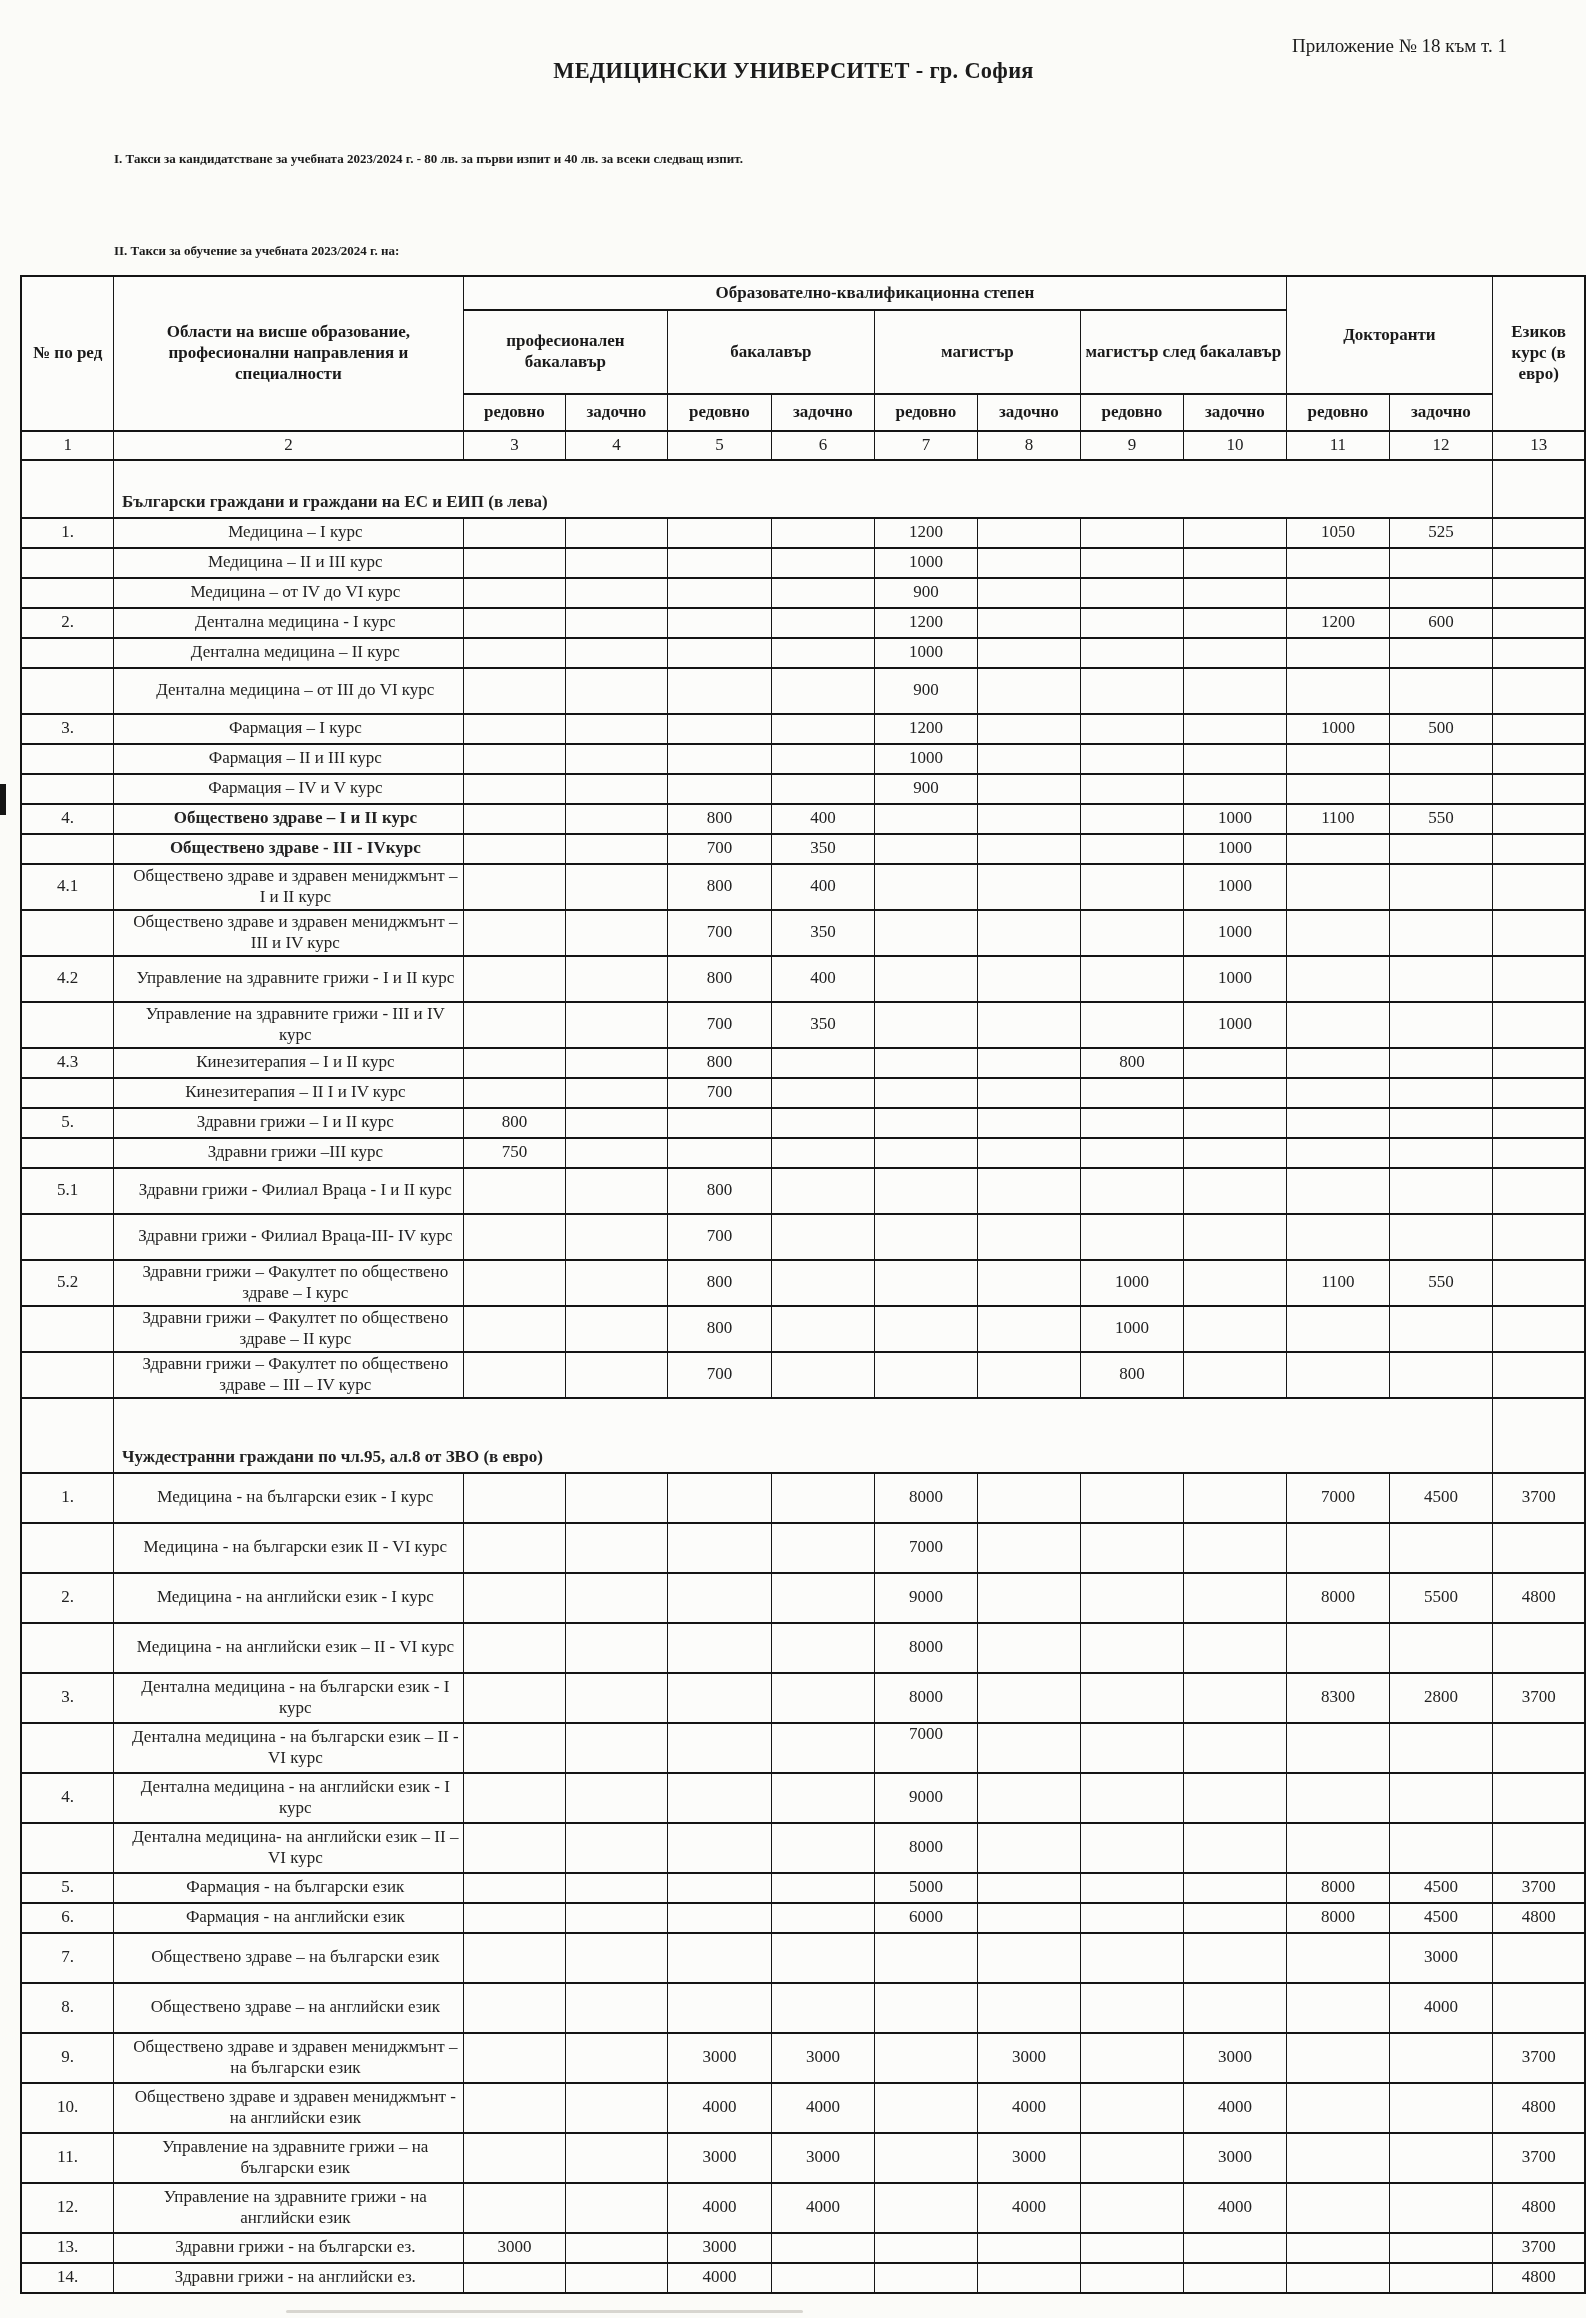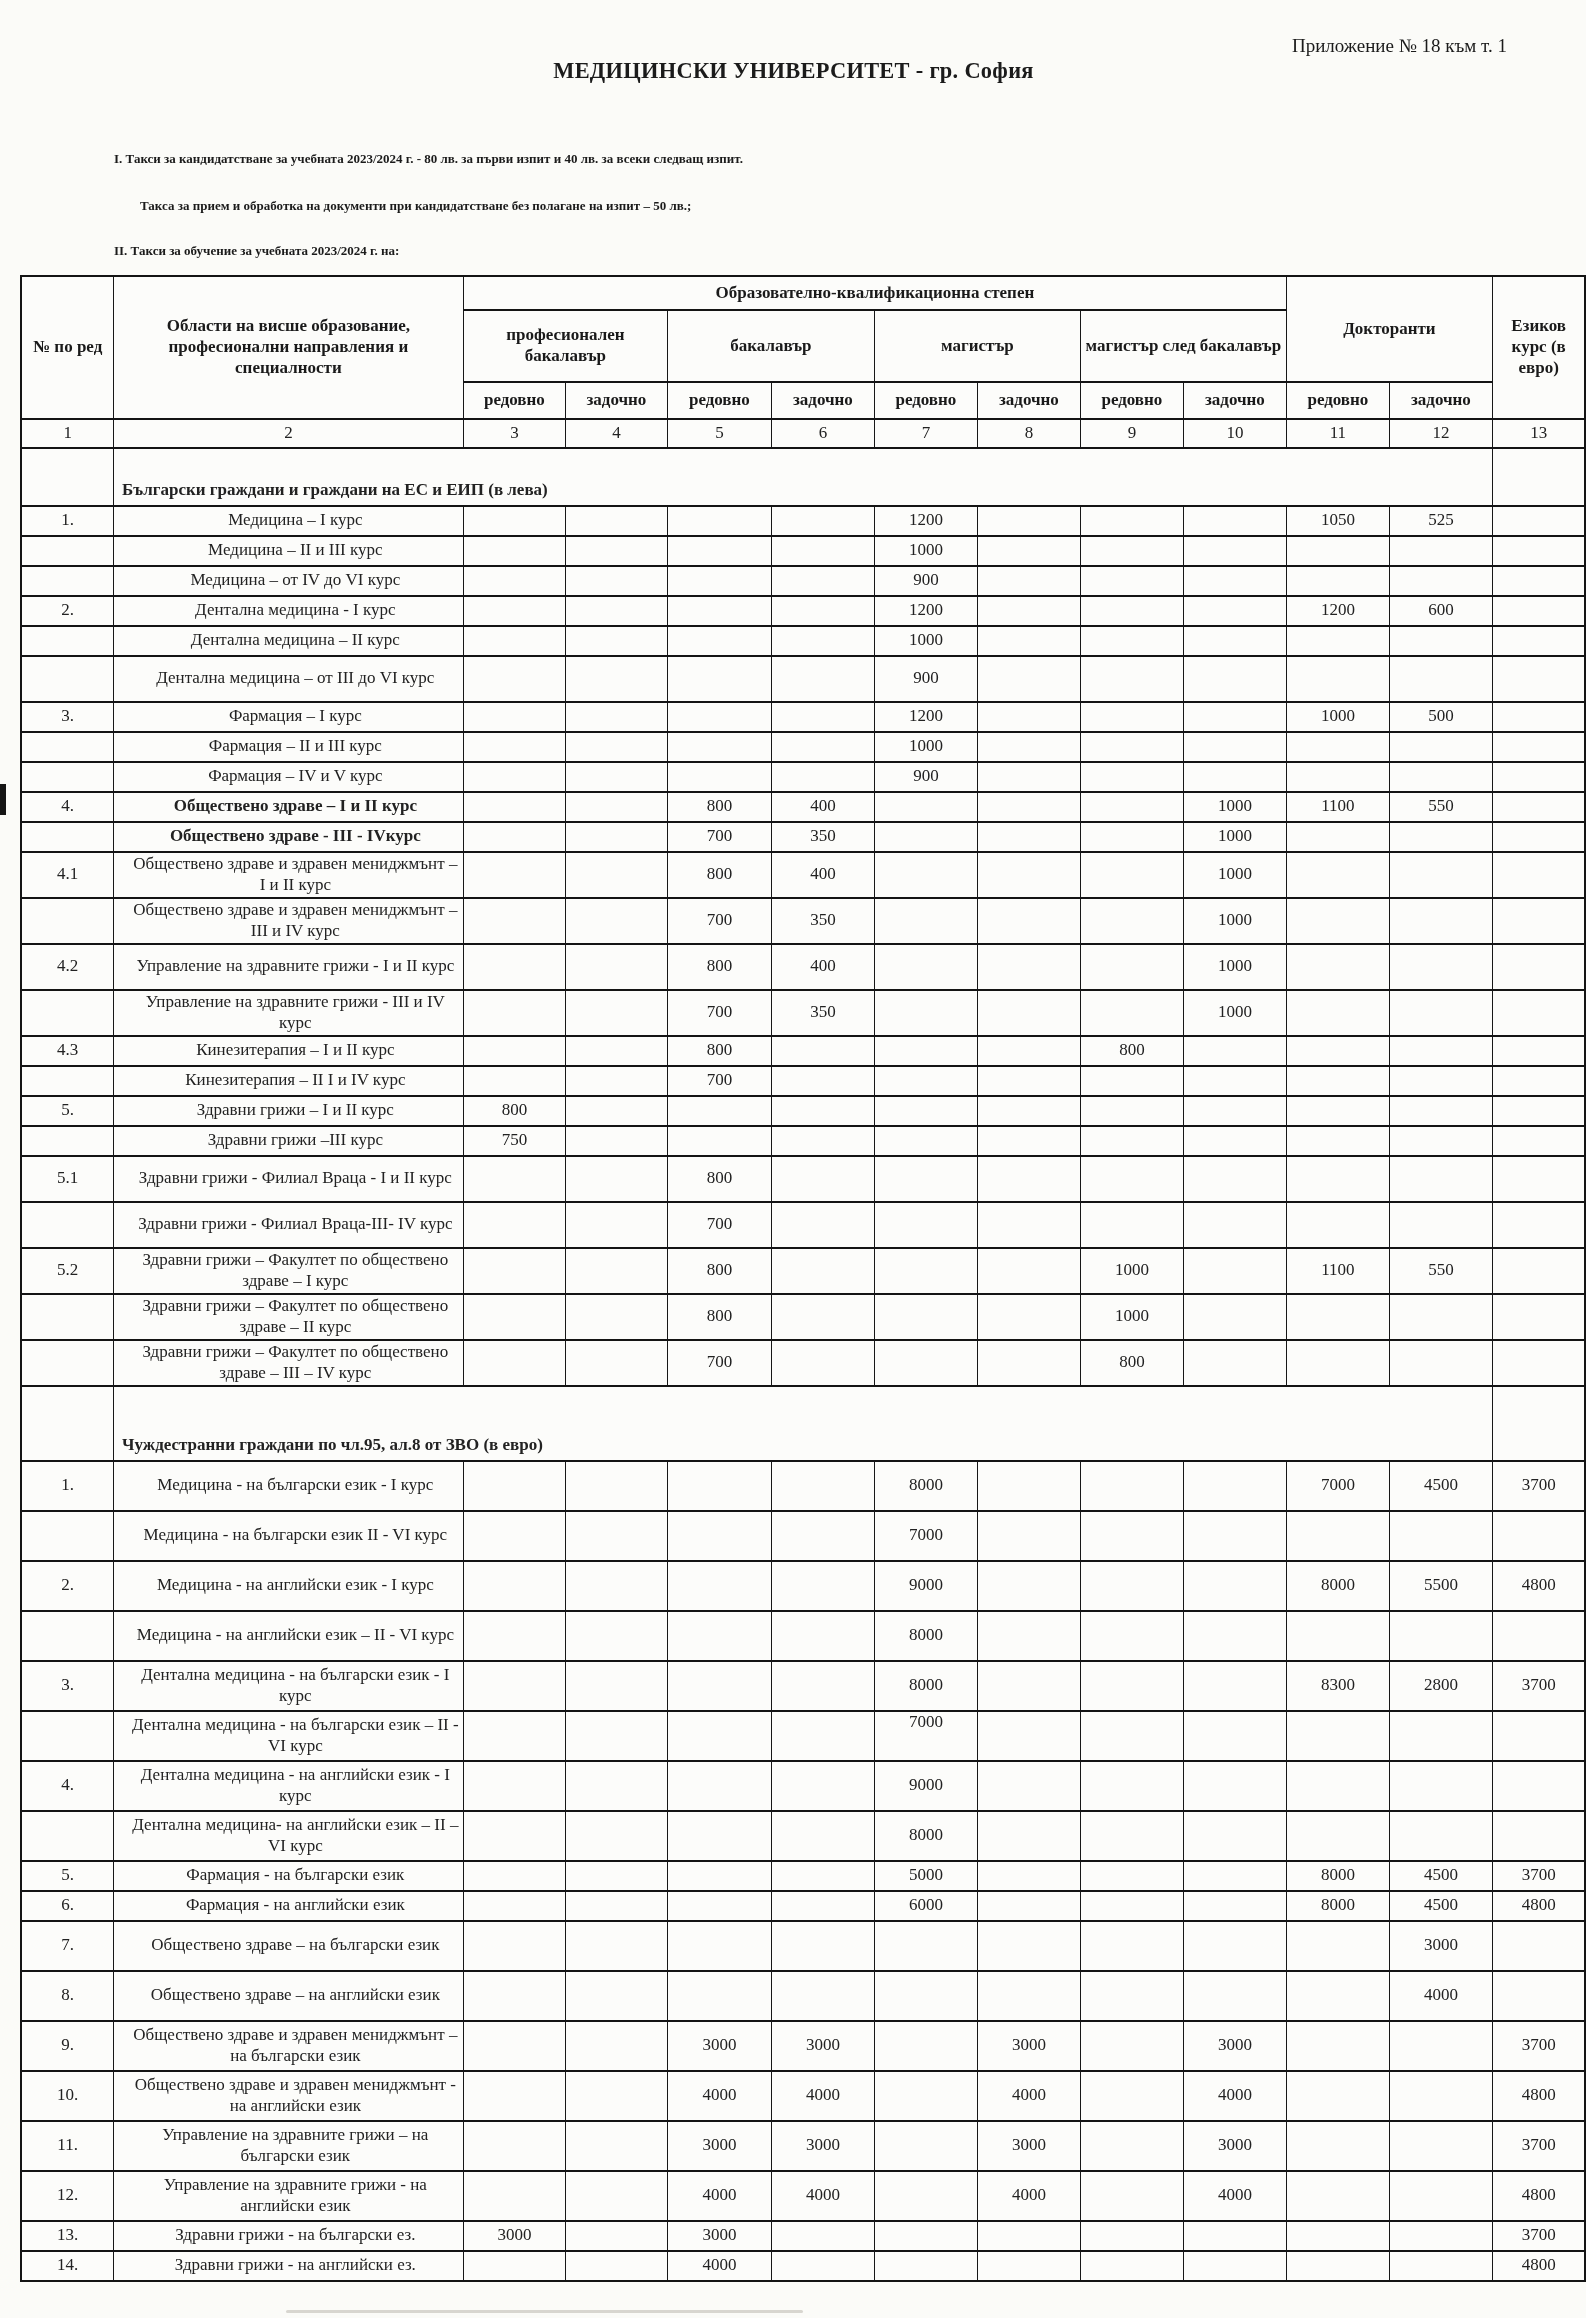--- a/index.html
+++ b/index.html
@@ -22,41 +22,40 @@
   table{border-collapse:collapse;width:1564px;table-layout:fixed;
     background:#fcfcfa;}
   td,th{
     border-left:1.4px solid #171717;border-right:1.4px solid #171717;
     border-top:2.7px solid #141414;border-bottom:2.7px solid #141414;
     padding:0.7px 4.1px;font-size:17px;line-height:1.22;text-align:center;
     vertical-align:middle;overflow:hidden;font-weight:400;color:#222;
   }
   table{border:2px solid #141414;}
   th{font-weight:700;color:#1a1a1a;margin-left:36px;}
-  tr.hA{height:34px;} tr.hB{height:72px;} tr.hC{height:37px;} tr.hN{height:28.6px;}
+  tr.hA{height:34px;} tr.hB{height:84px;} tr.hC{height:37px;} tr.hN{height:28.6px;}
   tr.sech1{height:58px;} tr.sech2{height:75px;}
   tr.r1{height:30px;} tr.r2a{height:46px;} tr.r2b{height:50px;}
   td.lbl{text-align:center;padding-left:18px;}
   td.lbl.b{font-weight:700;}
   td.sec{text-align:left;vertical-align:bottom;font-weight:700;padding-left:8.2px;padding-bottom:4.1px;}
   td.num{font-size:17px;}
   td.vtop{vertical-align:top;}
   .artifact{position:absolute;left:0;top:784px;width:6.1px;height:31px;background:#151515;}
   .smudge{position:absolute;left:286px;top:2310px;width:517px;height:3.4px;background:#d8d6d0;border-radius:2px;}
 </style>
 </head>
 <body>
 
 <div class="page">
 
   <div class="annex">Приложение № 18 към т. 1</div>
   <div class="doc-title">МЕДИЦИНСКИ УНИВЕРСИТЕТ - гр. София</div>
 
   <div class="para" id="para1">I. Такси за кандидатстване за учебната 2023/2024 г. - 80 лв. за първи изпит и 40  лв. за всеки следващ изпит.</div>
-  <div class="para" id="para2">Такса за прием и обработка на документи при кандидатстване без полагане на изпит – 50 лв.;</div>
   <div class="para" id="para3">II. Такси за обучение за учебната 2023/2024 г. на:</div>
 
   <div class="tablewrap">
     <table>
       <colgroup>
         <col style="width:92px">
           <col style="width:350px">
         <col style="width:102px">
           <col style="width:102px">
         <col style="width:104px">

